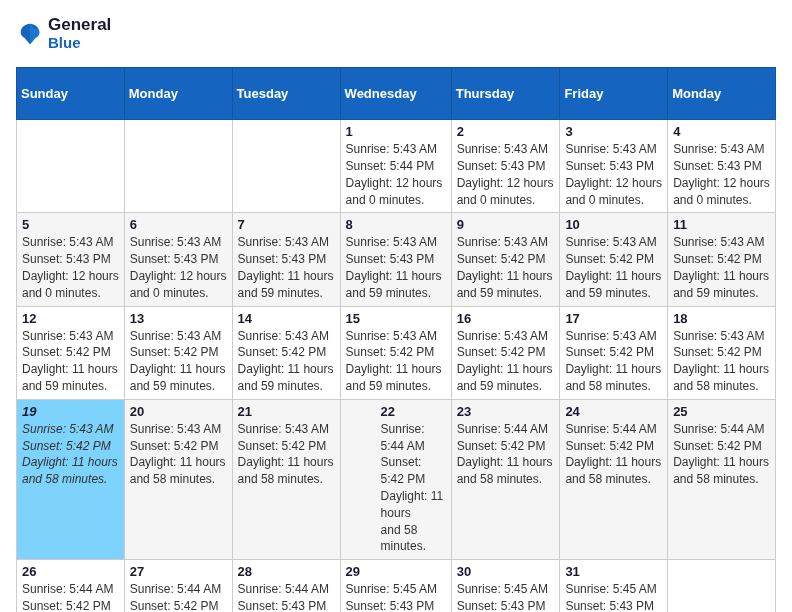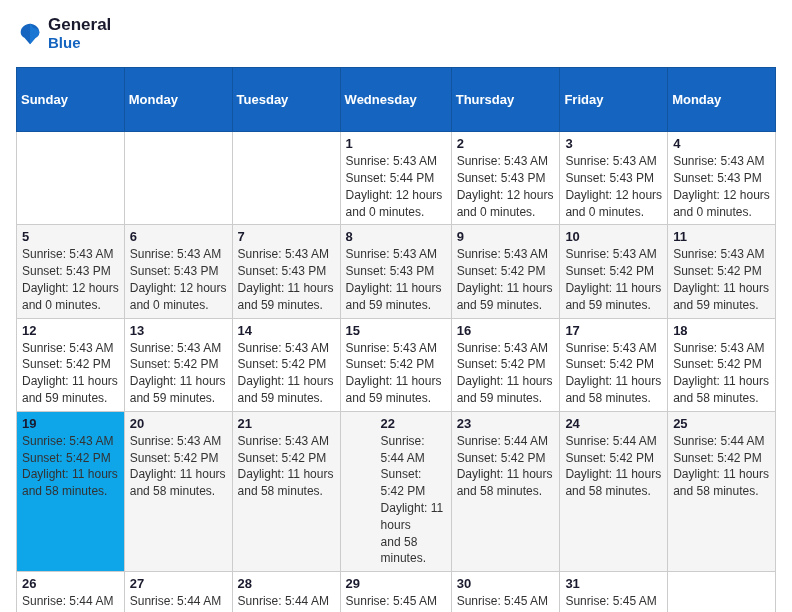--- a/index.html
+++ b/index.html
@@ -40,21 +40,21 @@
     .calendar-table {
       width: 100%;
       border-collapse: collapse;
       border: 1px solid #ccc;
     }
     .calendar-table th {
       background: #1565c0;
       color: #fff;
       font-size: 13px;
       font-weight: bold;
-      padding: 24px 4px;
+      padding: 18px 4px;
       text-align: left;
       border: 1px solid #1155a0;
     }
     .calendar-table td {
       vertical-align: top;
       border: 1px solid #ccc;
       padding: 4px 5px;
       width: 113px;
       min-height: 80px;
       background: #fff;
@@ -189,21 +189,21 @@
         <td>
           <span class="day-num">17</span>
           <div class="day-info">Sunrise: 5:43 AM<br>Sunset: 5:42 PM<br>Daylight: 11 hours<br>and 58 minutes.</div>
         </td>
         <td>
           <span class="day-num">18</span>
           <div class="day-info">Sunrise: 5:43 AM<br>Sunset: 5:42 PM<br>Daylight: 11 hours<br>and 58 minutes.</div>
         </td>
       </tr>
       <tr>
-        <td style="background: #0ea5e9;">
+        <td style="background: #7dd3fc; font-style: italic;">
           <span class="day-num">19</span>
           <div class="day-info">Sunrise: 5:43 AM<br>Sunset: 5:42 PM<br>Daylight: 11 hours<br>and 58 minutes.</div>
         </td>
         <td style="background: rgb(245, 245, 245);">
           <span class="day-num">20</span>
           <div class="day-info">Sunrise: 5:43 AM<br>Sunset: 5:42 PM<br>Daylight: 11 hours<br>and 58 minutes.</div>
         </td>
         <td style="background: rgb(245, 245, 245);">
           <span class="day-num">21</span>
           <div class="day-info">Sunrise: 5:43 AM<br>Sunset: 5:42 PM<br>Daylight: 11 hours<br>and 58 minutes.</div>

